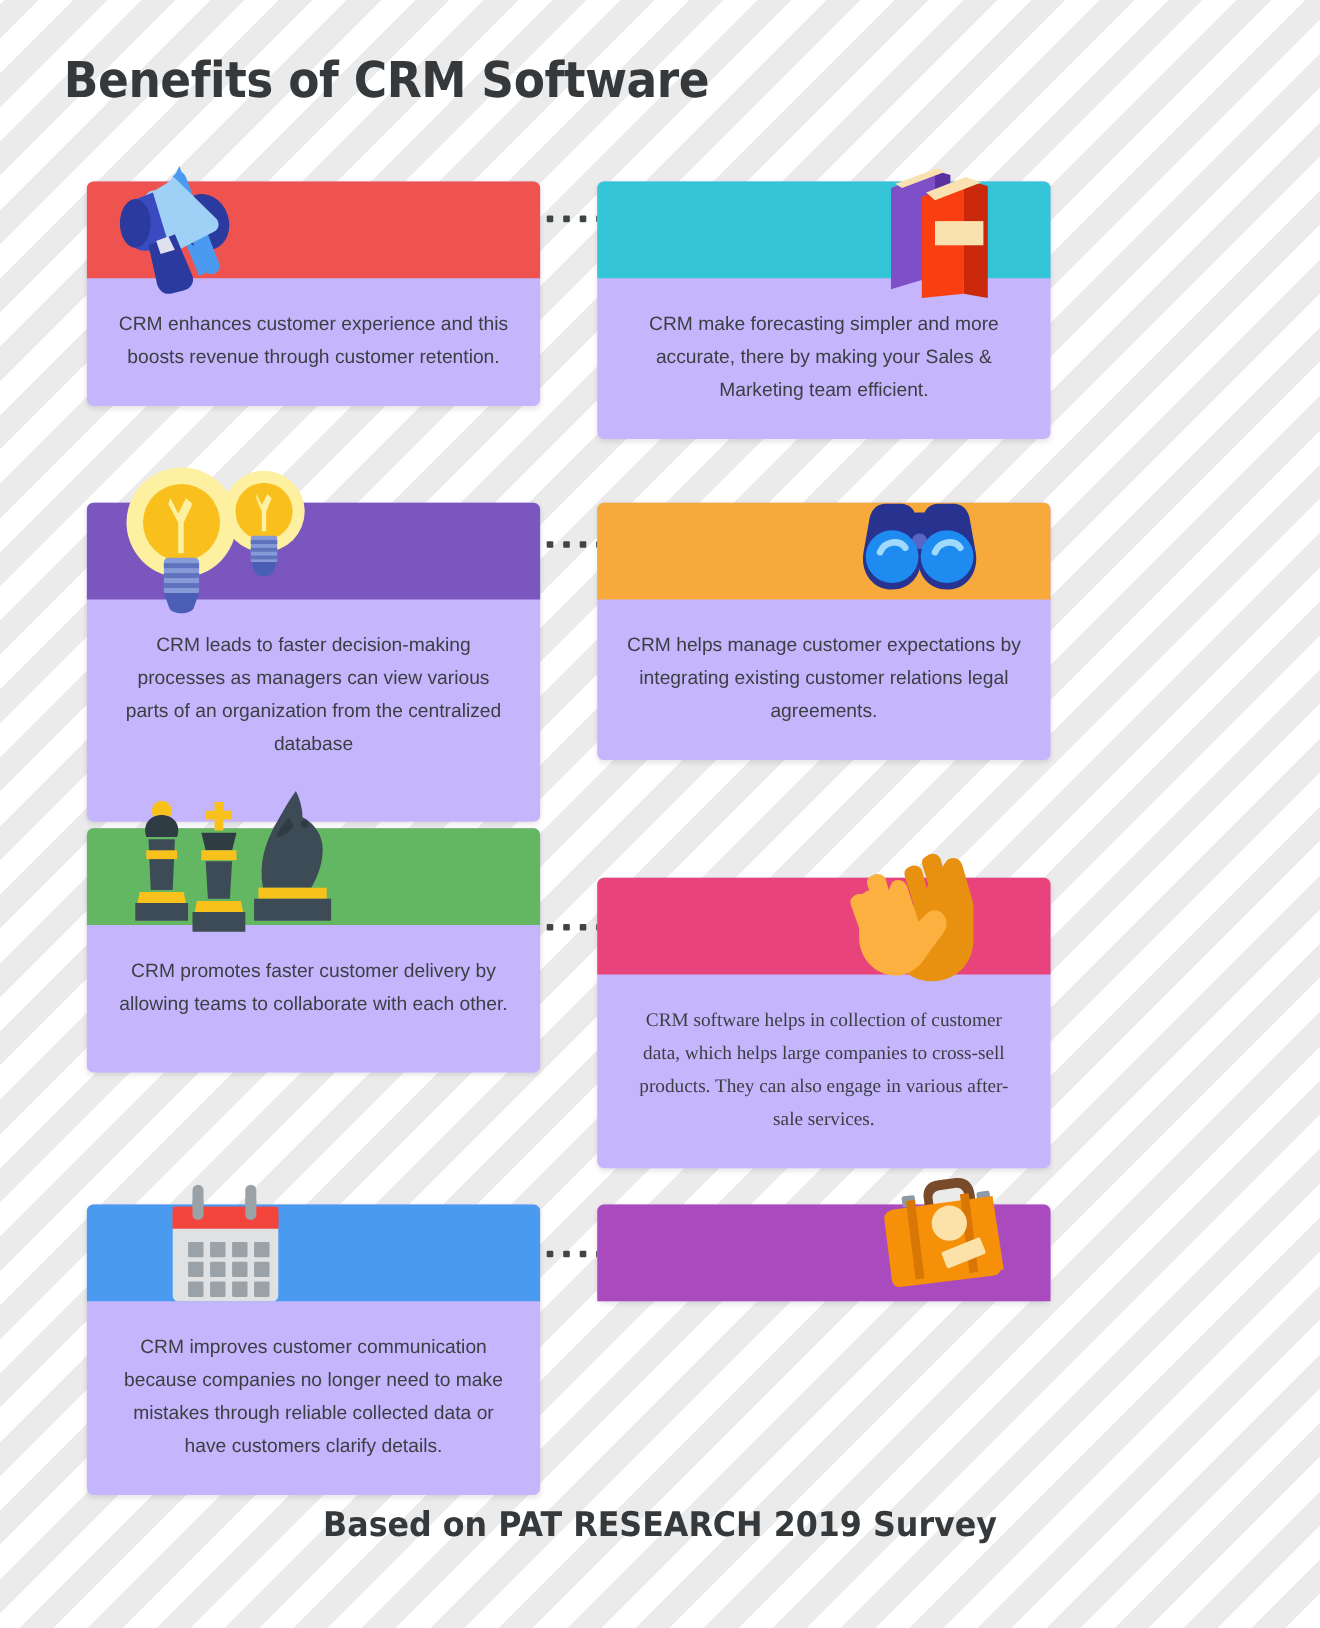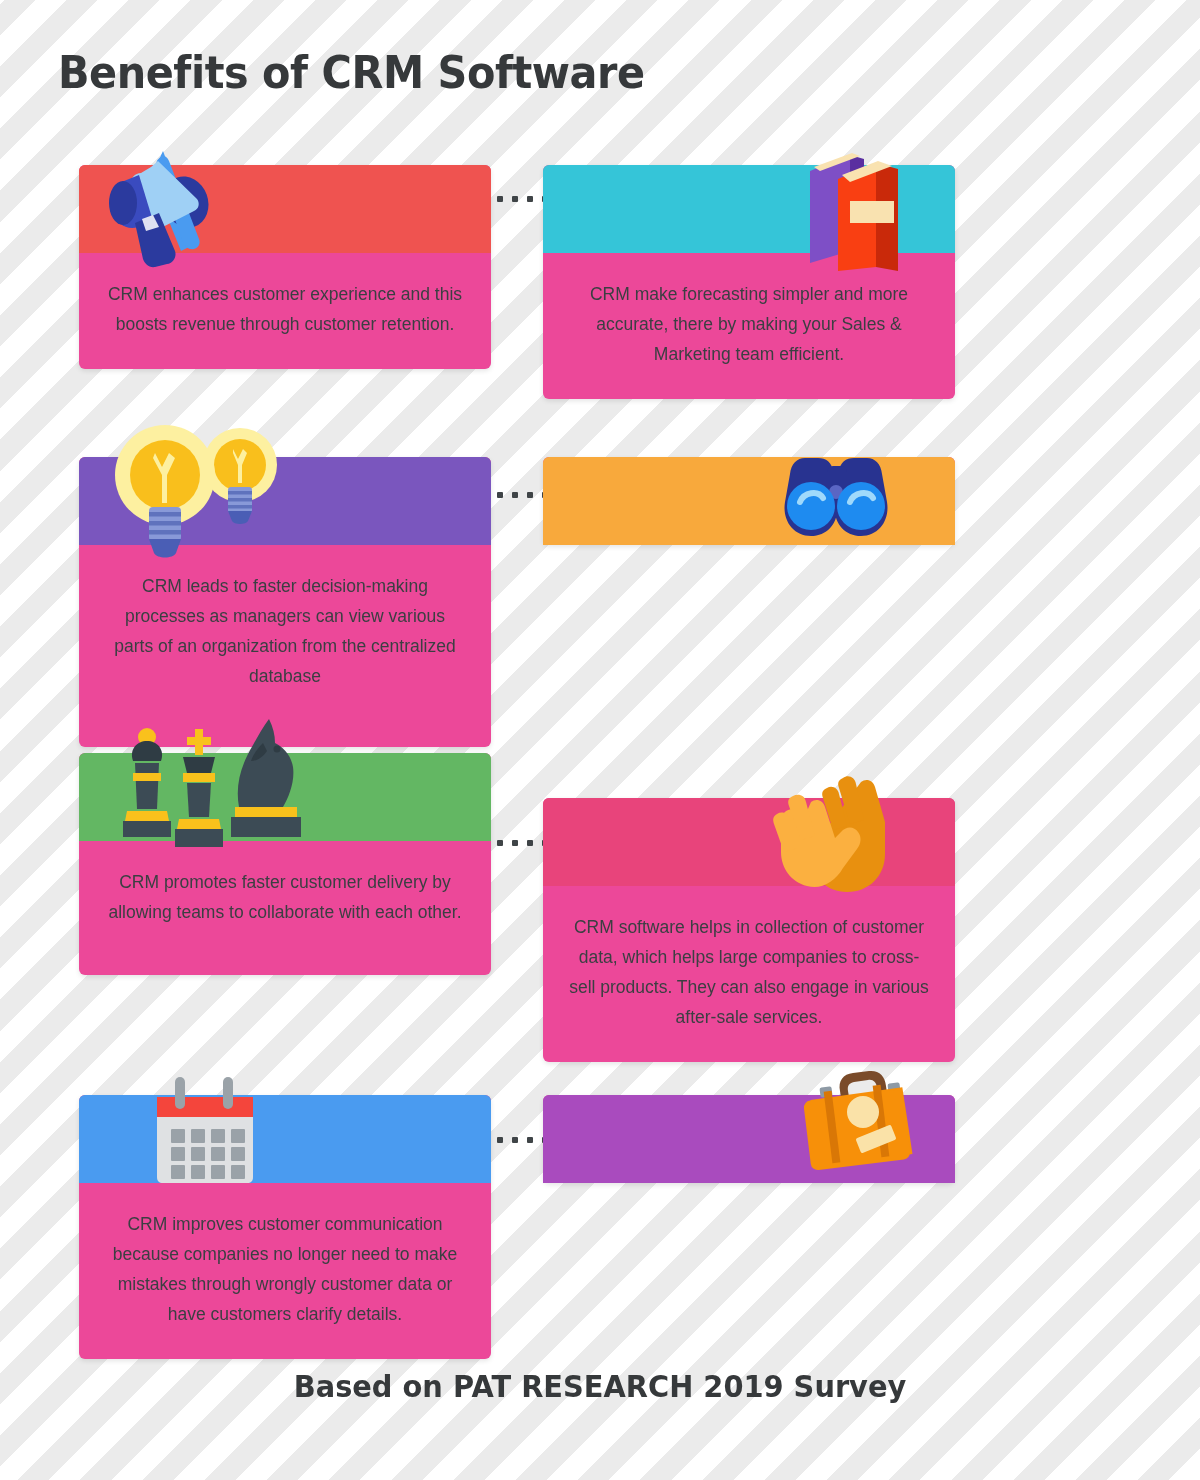--- a/index.html
+++ b/index.html
@@ -39,21 +39,21 @@
     font-weight:bold;
     color:#36393b;
     letter-spacing:0px;
     transform: scaleX(0.93);
   }
 
   
   .card {
     position:absolute;
     width:412px;
-    background:#ec4899;
+    background:#c4b5fd;
     border-radius:6px;
     box-shadow:0 2px 5px rgba(0,0,0,0.10);
   }
   .card-header {
     position:relative;
     height:88px;
     border-radius:6px 6px 0 0;
   }
   .card-body {
     padding:26px 26px 30px 26px;
@@ -182,20 +182,21 @@
           <path d="M83 14 C75 14 69 18 68 28 L64 61 C62 78 73 92 90 92 C108 92 119 76 116 58 L111 30 C110 20 104 14 96 14 Z" fill="#283390"></path>
           <rect x="56" y="22" width="20" height="40" rx="6" fill="#283390"></rect>
           <circle cx="65" cy="48" r="7" fill="#5a66c4"></circle>
           <circle cx="40" cy="62" r="24" fill="#1e8bf0"></circle>
           <circle cx="90" cy="62" r="24" fill="#1e8bf0"></circle>
           <path d="M29 58 C33 48 47 46 52 54" stroke="#9fd9fb" stroke-width="6" fill="none" stroke-linecap="round"></path>
           <path d="M79 58 C83 48 97 46 102 54" stroke="#9fd9fb" stroke-width="6" fill="none" stroke-linecap="round"></path>
         </svg>
       </div>
     </div>
+    <div class="card-body">CRM helps manage customer expectations by integrating existing customer relations legal agreements.</div>
   </div>
 
   <div class="card" style="left:79px; top:753px;">
     <div class="card-header" style="background:#63b763;">
       <div class="icon-wrap" style="left:32px; top:-38px;">
         <svg width="190" height="140" viewBox="0 0 190 140">
 
           <circle cx="36" cy="22" r="9" fill="#f9c11c"></circle>
           <path d="M22 46 C18 34 26 26 36 26 C46 26 54 34 50 46 Z" fill="#2f3c44"></path>
           <path d="M24 48 L48 48 L46 94 L26 94 Z" fill="#3c4b55"></path>
@@ -223,21 +224,21 @@
 
   <div class="connector" style="left:497px; top:840px;">
     <i></i>
       <i></i>
       <i></i>
       <i></i>
       <i></i>
       <i></i>
   </div>
 
-  <div class="card" style="left:543px; top:798px;">
+  <div class="card" style="left:543px; top:798px;font-family:Liberation Serif, serif;">
     <div class="card-header" style="background:#e8447b;">
       <div class="icon-wrap" style="left:222px; top:-30px;">
         <svg width="135" height="145" viewBox="0 0 135 145">
 
           <path d="M96 14 C101 10 108 12 110 19 L120 54 L120 86 C120 108 104 124 82 124 C62 124 48 110 46 92 L42 62 C41 54 46 48 53 48 C58 48 62 51 64 57 Z" fill="#e8900f"></path>
           <path d="M78 10 C83 6 90 9 91 16 L99 52 L85 56 L74 20 C72 14 74 12 78 10 Z" fill="#e8900f"></path>
           <path d="M62 20 C67 17 73 20 74 26 L82 58 L68 62 L58 30 C56 24 58 22 62 20 Z" fill="#e8900f"></path>
 
           <path d="M46 34 C51 30 58 32 60 39 L70 70 L76 64 C81 58 89 58 93 64 C97 69 96 76 92 81 L78 100 C70 114 56 122 42 118 C26 114 16 100 16 84 L16 54 C16 46 21 41 28 41 C33 41 37 44 39 50 Z" fill="#fbb040"></path>
           <path d="M28 28 C33 25 40 27 41 34 L50 68 L36 72 L24 38 C22 32 24 30 28 28 Z" fill="#fbb040"></path>
@@ -269,21 +270,21 @@
             <rect x="64" y="74" width="14" height="14" rx="1"></rect>
             <rect x="84" y="74" width="14" height="14" rx="1"></rect>
             <rect x="24" y="92" width="14" height="14" rx="1"></rect>
             <rect x="44" y="92" width="14" height="14" rx="1"></rect>
             <rect x="64" y="92" width="14" height="14" rx="1"></rect>
             <rect x="84" y="92" width="14" height="14" rx="1"></rect>
           </g>
         </svg>
       </div>
     </div>
-    <div class="card-body">CRM improves customer communication because companies no longer need to make mistakes through wrongly customer data or have customers clarify details.</div>
+    <div class="card-body">CRM improves customer communication because companies no longer need to make mistakes through reliable collected data or have customers clarify details.</div>
   </div>
 
   <div class="connector" style="left:497px; top:1137px;">
     <i></i>
       <i></i>
       <i></i>
       <i></i>
       <i></i>
       <i></i>
   </div>

